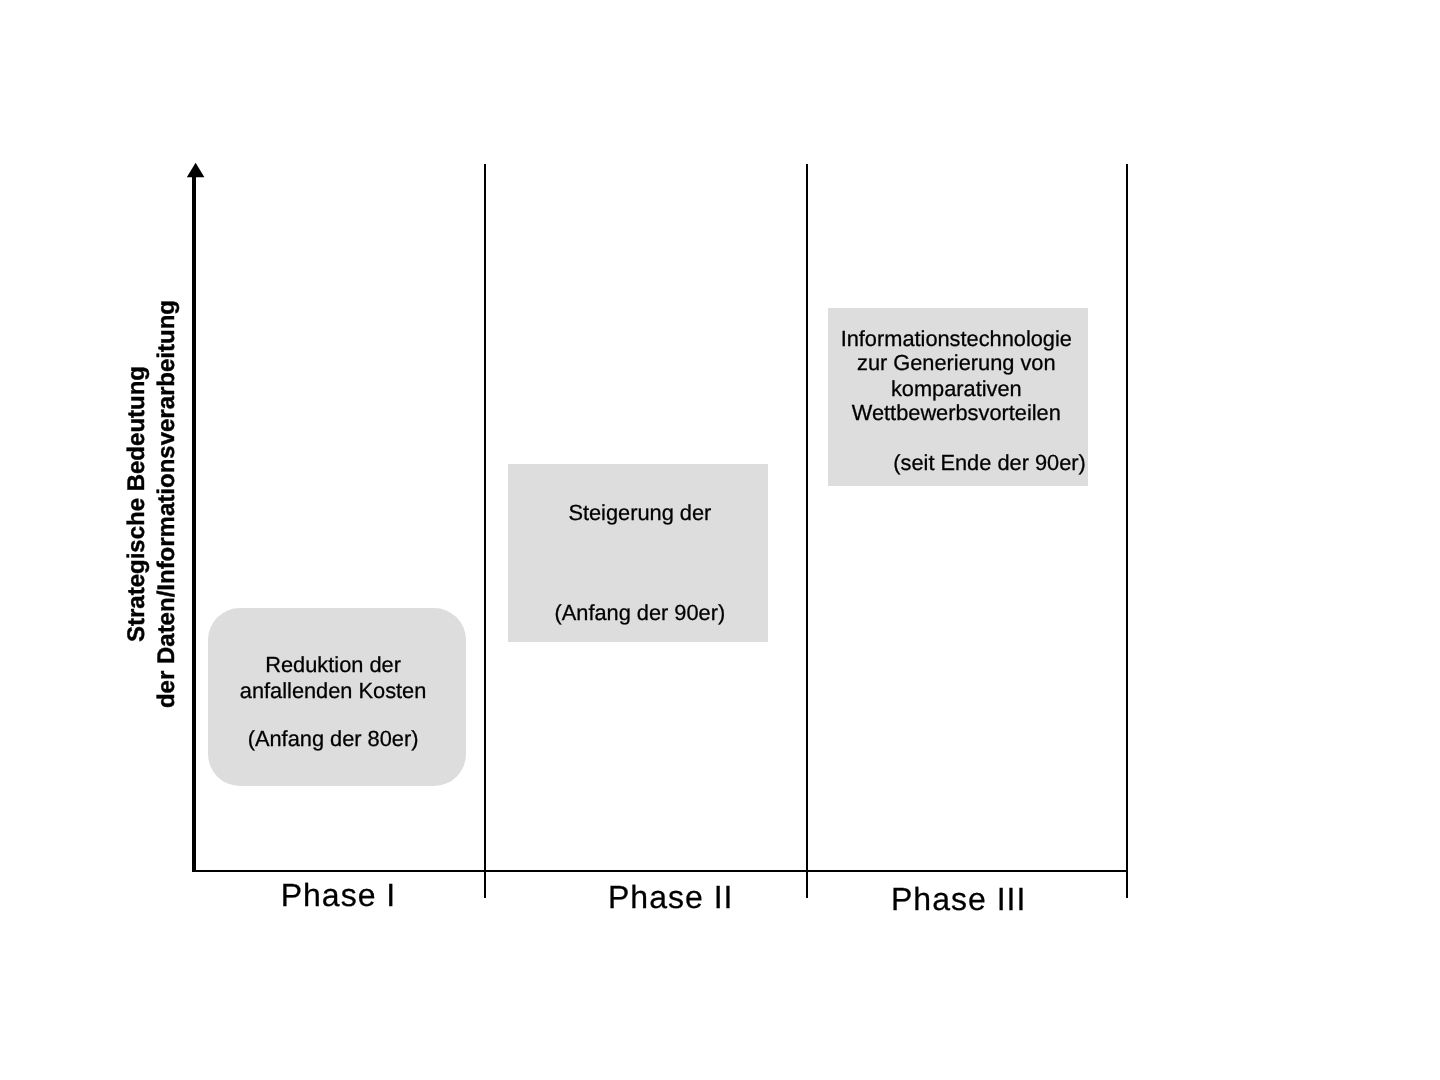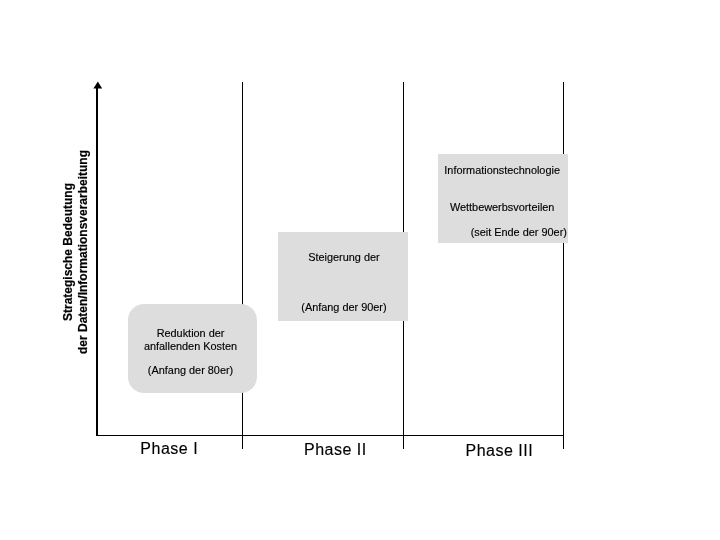--- a/index.html
+++ b/index.html
@@ -38,21 +38,20 @@
   }
 
   .box {
     position:absolute;
     background:#dddddd;
     width:129.5px; height:89.4px;
     font-size:10.9px;
     line-height:13px;
     text-align:center;
     color:#000;
-    margin-left:24px;
   }
   .box .t { position:absolute; left:0; width:100%; -webkit-text-stroke:0.14px #000; }
 
   .phase {
     position:absolute;
     font-size:16px;
     letter-spacing:0.5px;
     text-indent:0.5px;
     text-align:center;
     color:#000;
@@ -88,21 +87,23 @@
     <div class="t" style="top:60.7px;margin-left:-2px;">(Anfang der 80er)</div>
   </div>
 
   <div class="box" style="left:254.2px;top:231.8px;">
     <div class="t" style="top:19.7px;margin-left:1px;">Steigerung der</div>
     <div class="t" style="top:69.3px;margin-left:1px;">(Anfang der 90er)</div>
   </div>
 
   <div class="box" style="left:414px;top:153.5px;">
     <div class="t" style="top:10.5px;margin-left:-0.6px;">Informationstechnologie</div>
+    <div class="t" style="top:22.9px;margin-left:-0.6px;">zur Generierung von</div>
+    <div class="t" style="top:35.3px;margin-left:-0.6px;">komparativen</div>
     <div class="t" style="top:47.7px;margin-left:-0.6px;text-align:center;">Wettbewerbsvorteilen</div>
     <div class="t" style="top:72.5px;margin-left:-0.6px;text-align:right;">(seit Ende der 90er)</div>
   </div>
 
   <div class="phase" style="left:139px;top:440px;width:60px;">Phase I</div>
   <div class="phase" style="left:303.5px;top:440.9px;width:60px;">Phase II</div>
-  <div class="phase" style="left:465px;top:442px;width:60px;">Phase III</div>
+  <div class="phase" style="left:445px;top:442px;width:60px;">Phase III</div>
 
 </div>
 
 </body></html>

